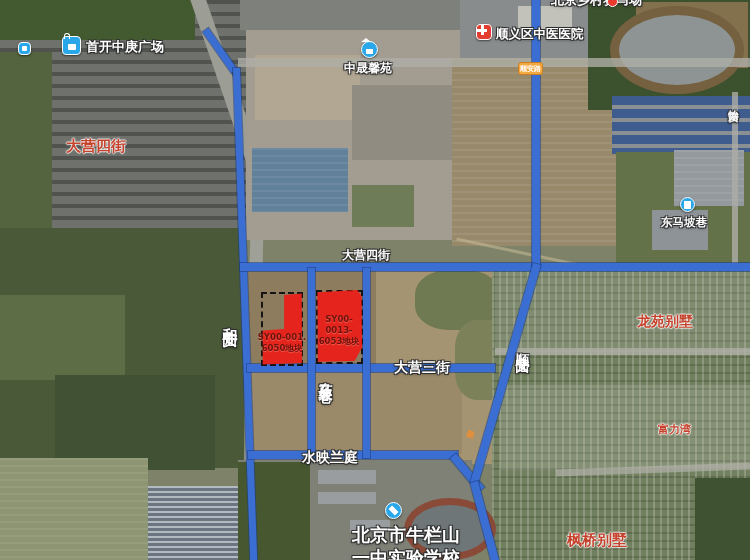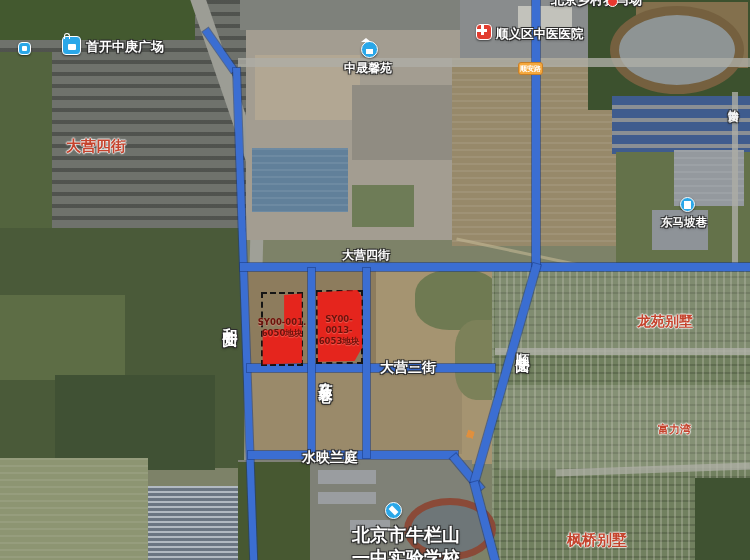--- a/index.html
+++ b/index.html
@@ -128,31 +128,31 @@
   <div class="road" style="left:532px;top:0;width:8px;height:266px;"></div>
   <div class="road" style="left:533px;top:264px;width:8px;height:228px;transform:rotate(16deg);transform-origin:top center;"></div>
   <div class="road" style="left:470px;top:482px;width:8px;height:82px;transform:rotate(-15deg);transform-origin:top center;"></div>
 
   <div class="parcel" style="left:261px;top:292px;width:42px;height:74px;">
     <div class="parcel-fill" style="clip-path:polygon(55% 4%,97% 2%,98% 96%,4% 98%,4% 52%,55% 50%);"></div>
   </div>
   <div class="parcel" style="left:316px;top:290px;width:47px;height:74px;">
     <div class="parcel-fill" style="clip-path:polygon(3% 3%,88% 0%,97% 8%,98% 78%,82% 96%,4% 97%);"></div>
   </div>
-  <div class="parcel-lbl" style="left:256px;top:317px;width:52px;">
+  <div class="parcel-lbl" style="left:256px;top:332px;width:52px;">
     <span style="position:static;display:block;">SY00-001.</span>
     <span style="position:static;display:block;">6050地块</span>
   </div>
   <div class="parcel-lbl" style="left:314px;top:314px;width:50px;">
     <span style="position:static;display:block;">SY00-0013-</span>
     <span style="position:static;display:block;">6053地块</span>
   </div>
 
   <div class="lbl" style="left:342px;top:247px;font-size:12px;">大营四街</div>
-  <div class="lbl" style="left:380px;top:359px;font-size:14px;">大营三街</div>
+  <div class="lbl" style="left:394px;top:359px;font-size:14px;">大营三街</div>
   <div class="lbl" style="left:302px;top:449px;font-size:14px;">水映兰庭</div>
   <div class="lbl vert" style="left:317px;top:370px;font-size:14px;letter-spacing:3px;">东马坡巷</div>
   <div class="lbl vert" style="left:220px;top:316px;font-size:15px;letter-spacing:2px;">和安陆</div>
   <div class="lbl vert" style="left:514px;top:342px;font-size:14px;letter-spacing:3px;">顺安陆</div>
   <div class="lbl vert" style="left:727px;top:101px;font-size:10.5px;letter-spacing:1px;opacity:.9;">怡安路</div>
   <div class="vert" style="left:468px;top:424px;font-size:7.5px;color:#e2903d;font-weight:700;transform:rotate(16deg);transform-origin:top center;z-index:8;">顺安路</div>
   <div class="badge" style="left:518px;top:62px;width:25px;height:13px;">顺安路</div>
 
   <div class="poi-square" style="left:18px;top:42px;width:13px;height:13px;">
       <div style="position:static;width:5px;height:5px;background:#fff;border-radius:1px;"></div>

